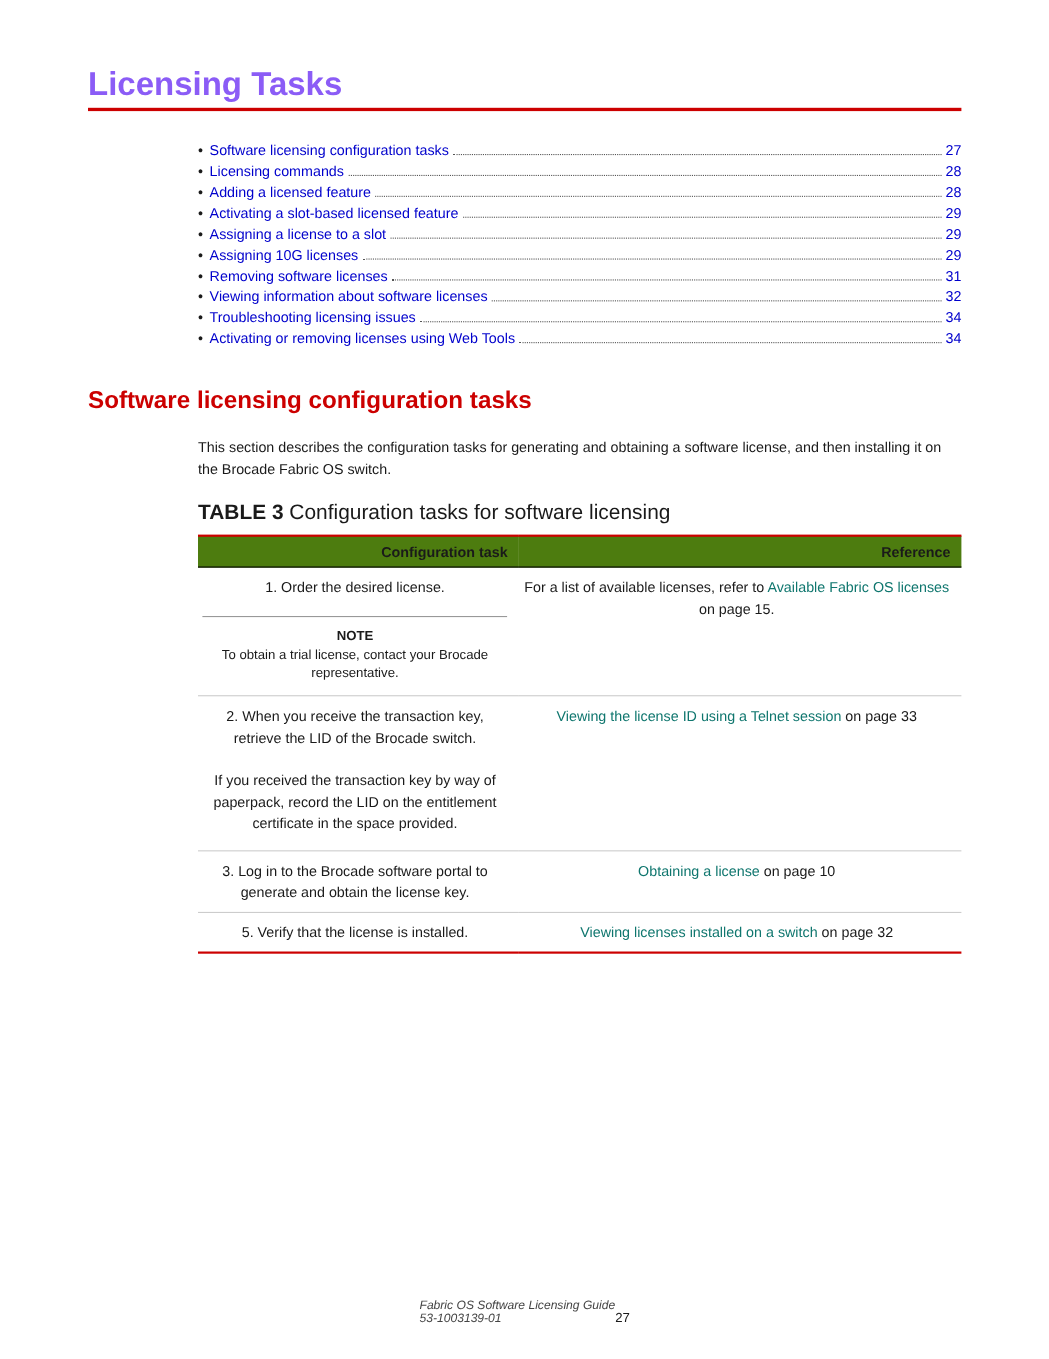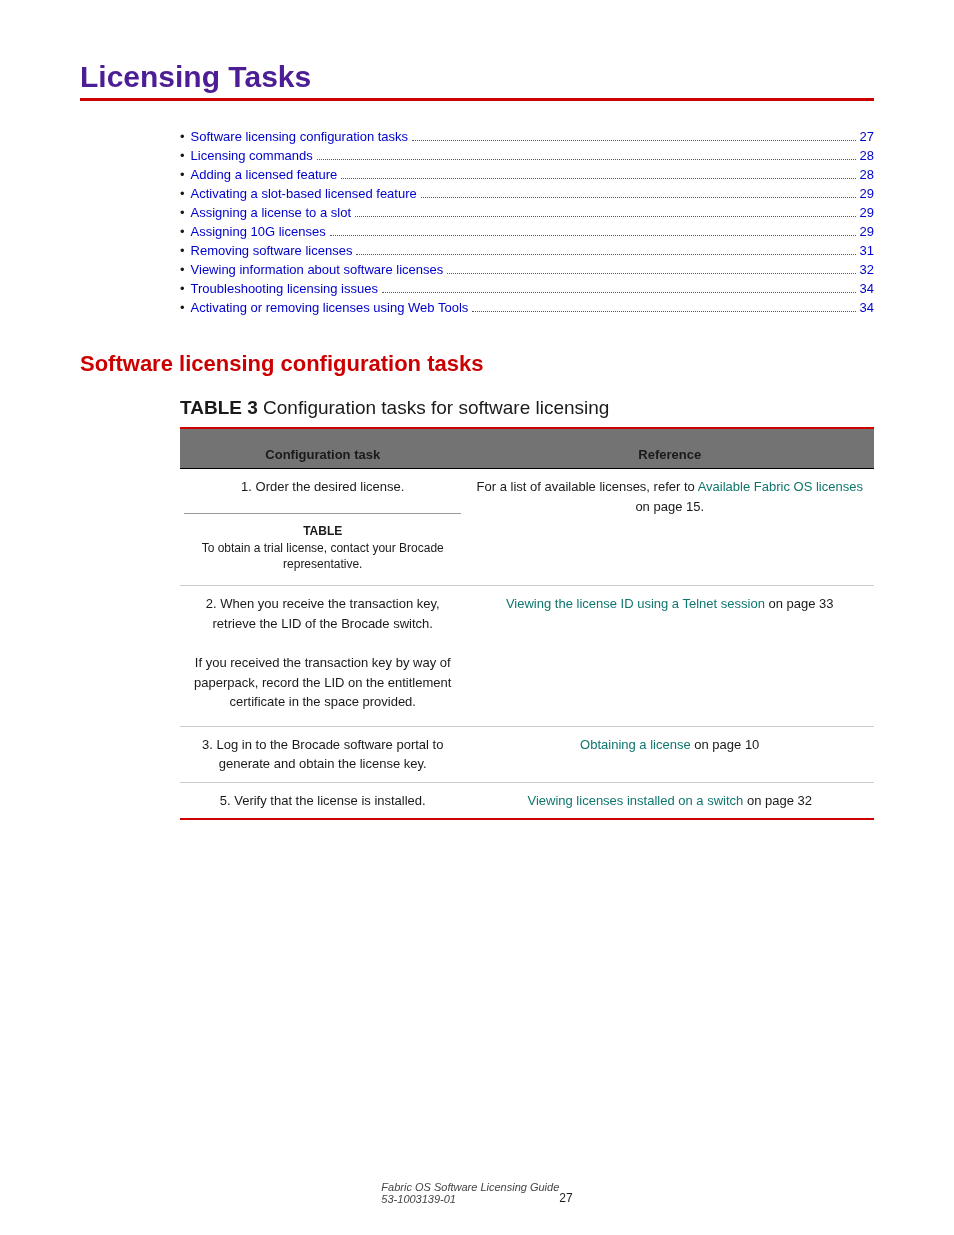--- a/index.html
+++ b/index.html
@@ -14,21 +14,21 @@
     }
     .page {
       padding: 60px 80px 80px 80px;
       position: relative;
       min-height: 1235px;
     }
     .chapter-title {
       font-size: 30px;
       font-weight: bold;
       font-family: Arial, sans-serif;
-      color: #4c1d95;
+      color: #8b5cf6;
       margin-bottom: 4px;
     }
     .red-rule {
       height: 3px;
       background: #cc0000;
       margin-bottom: 28px;
     }
     .toc-list {
       list-style: none;
       margin-bottom: 36px;
@@ -82,25 +82,25 @@
       font-weight: bold;
     }
     .config-table {
       margin-left: 100px;
       width: calc(100% - 100px);
       border-collapse: collapse;
       font-size: 13px;
     }
     .config-table th {
       font-weight: bold;
-      text-align: center;
-      padding: 18px 10px 6px 4px;
+      text-align: right;
+      padding: 6px 10px 6px 4px;
       border-top: 2px solid #cc0000;
       border-bottom: 1px solid #000;
-      background: #737373;
+      background: #4d7c0f;
     }
     .config-table td {
       padding: 8px 10px 8px 4px;
       vertical-align: top;
       border-bottom: 1px solid #ccc;
       line-height: 1.5;
       text-align: center;
     }
     .config-table tr:last-child td {
       border-bottom: 2px solid #cc0000;
@@ -209,38 +209,39 @@
       <li>
         <span class="toc-bullet">•</span>
         <a class="toc-link" href="#">Activating or removing licenses using Web Tools</a>
         <span class="toc-dots"></span>
         <span class="toc-page">34</span>
       </li>
     </ul>
 
   <h2 class="section-title">Software licensing configuration tasks</h2>
 
+  <p class="section-intro">This section describes the configuration tasks for generating and obtaining a software license, and then installing it on the Brocade Fabric OS switch.</p>
 
   <p class="table-caption">
     <span class="table-caption-bold">TABLE 3</span><span>  Configuration tasks for software licensing</span>
   </p>
 
   <table class="config-table">
     <thead>
       <tr>
         <th class="col-task">Configuration task</th>
         <th class="col-ref">Reference</th>
       </tr>
     </thead>
     <tbody id="table-body">
     <tr>
           <td class="col-task">
             <p>1. Order the desired license.</p>
             <div class="note-block" style="margin-top: 16px; border-top: 1px solid rgb(153, 153, 153); padding-top: 8px;">
-              <div class="note-label">TABLE</div>
+              <div class="note-label">NOTE</div>
               <div class="note-text">To obtain a trial license, contact your Brocade representative.</div>
             </div>
           </td>
           <td class="col-ref"><span>For a list of available licenses, refer to </span><a class="link-blue" href="#">Available Fabric OS licenses</a><span> on page 15.</span></td>
         </tr>
         <tr>
           <td class="col-task">
             <p style="margin-bottom: 20px;">2. When you receive the transaction key, retrieve the LID of the Brocade switch.</p>
             <p style="margin-bottom: 6px;">If you received the transaction key by way of paperpack, record the LID on the entitlement certificate in the space provided.</p>
           </td>

